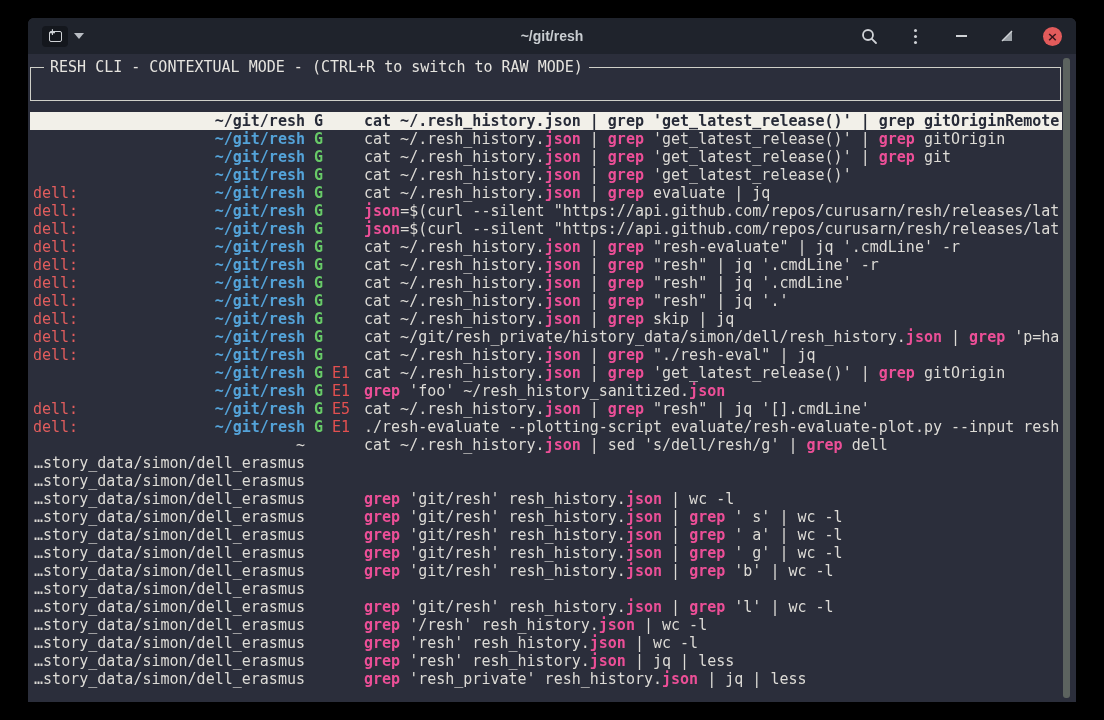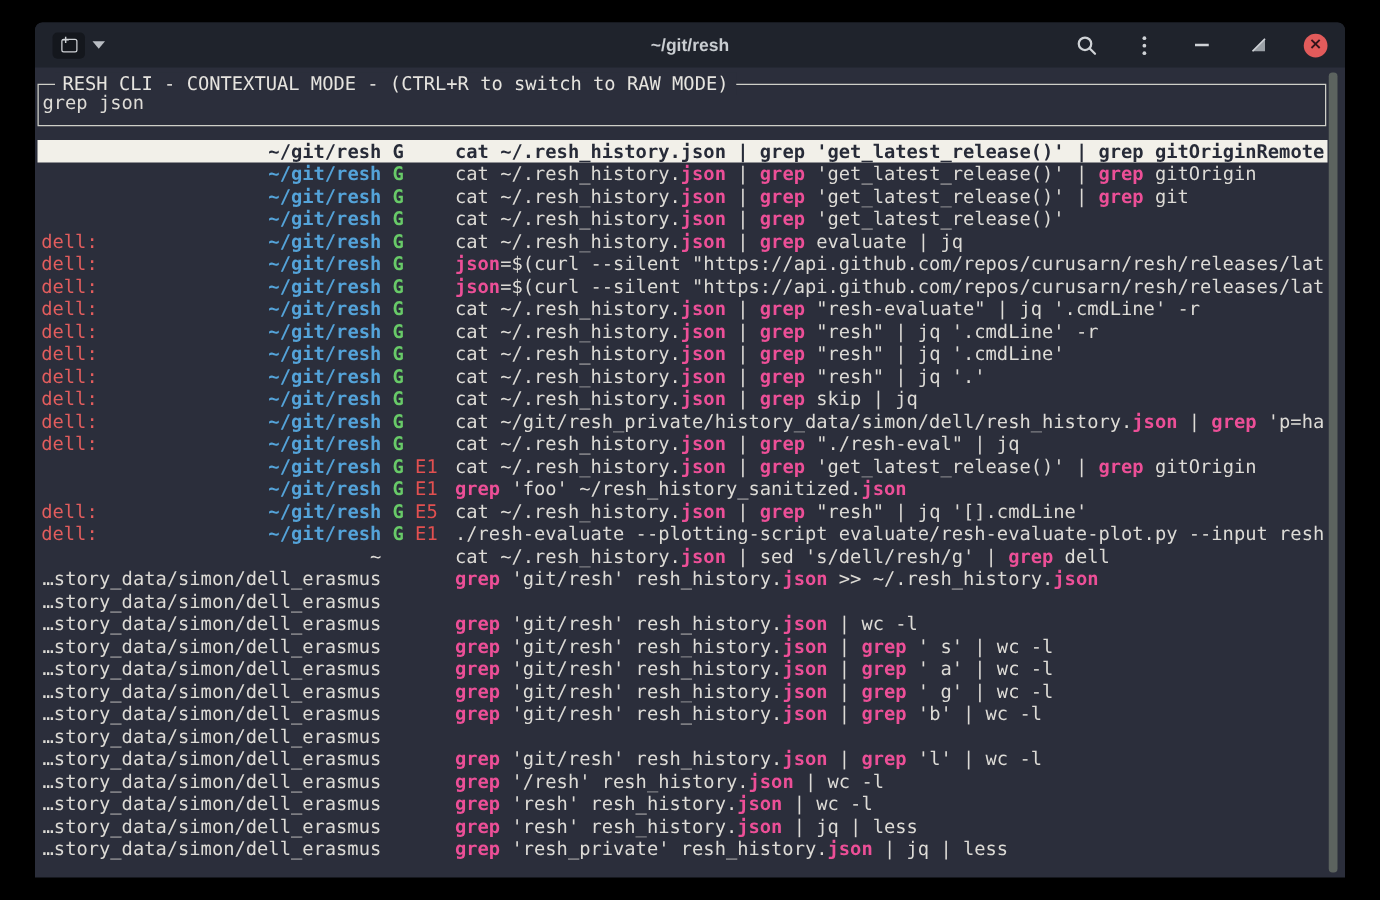--- a/index.html
+++ b/index.html
@@ -106,21 +106,20 @@
       </div>
       <div class="close-btn">
         <span class="close-x">×</span>
       </div>
     </div>
   </div>
 
   <div class="terminal">
     <div class="query-box">
       <span class="query-title">RESH CLI - CONTEXTUAL MODE - (CTRL+R to switch to RAW MODE)</span>
-      <span class="query-input">grep json</span>
     </div>
 
     <div class="rows">
   <div class="row selected">
     <span class="host"></span>
     <span class="loc dirblue">~/git/resh</span>
     <span class="flags"><span class="fg"> G</span></span>
     <span class="cmd"><span>cat ~/.resh_history.</span><span class="hl">json</span><span> | </span><span class="hl">grep</span><span> 'get_latest_release()' | </span><span class="hl">grep</span><span> gitOriginRemote</span></span>
   </div>
 
@@ -247,21 +246,20 @@
     <span class="host"></span>
     <span class="loc">~</span>
     <span class="flags"></span>
     <span class="cmd"><span>cat ~/.resh_history.</span><span class="hl">json</span><span> | sed 's/dell/resh/g' | </span><span class="hl">grep</span><span> dell</span></span>
   </div>
 
   <div class="row">
     <span class="host"></span>
     <span class="loc">…story_data/simon/dell_erasmus</span>
     <span class="flags"></span>
-    <span class="cmd"><span class="hl">grep</span><span> 'git/resh' resh_history.</span><span class="hl">json</span><span> &gt;&gt; ~/.resh_history.</span><span class="hl">json</span></span>
   </div>
 
   <div class="row">
     <span class="host"></span>
     <span class="loc">…story_data/simon/dell_erasmus</span>
     <span class="flags"></span>
   </div>
 
   <div class="row">
     <span class="host"></span>

